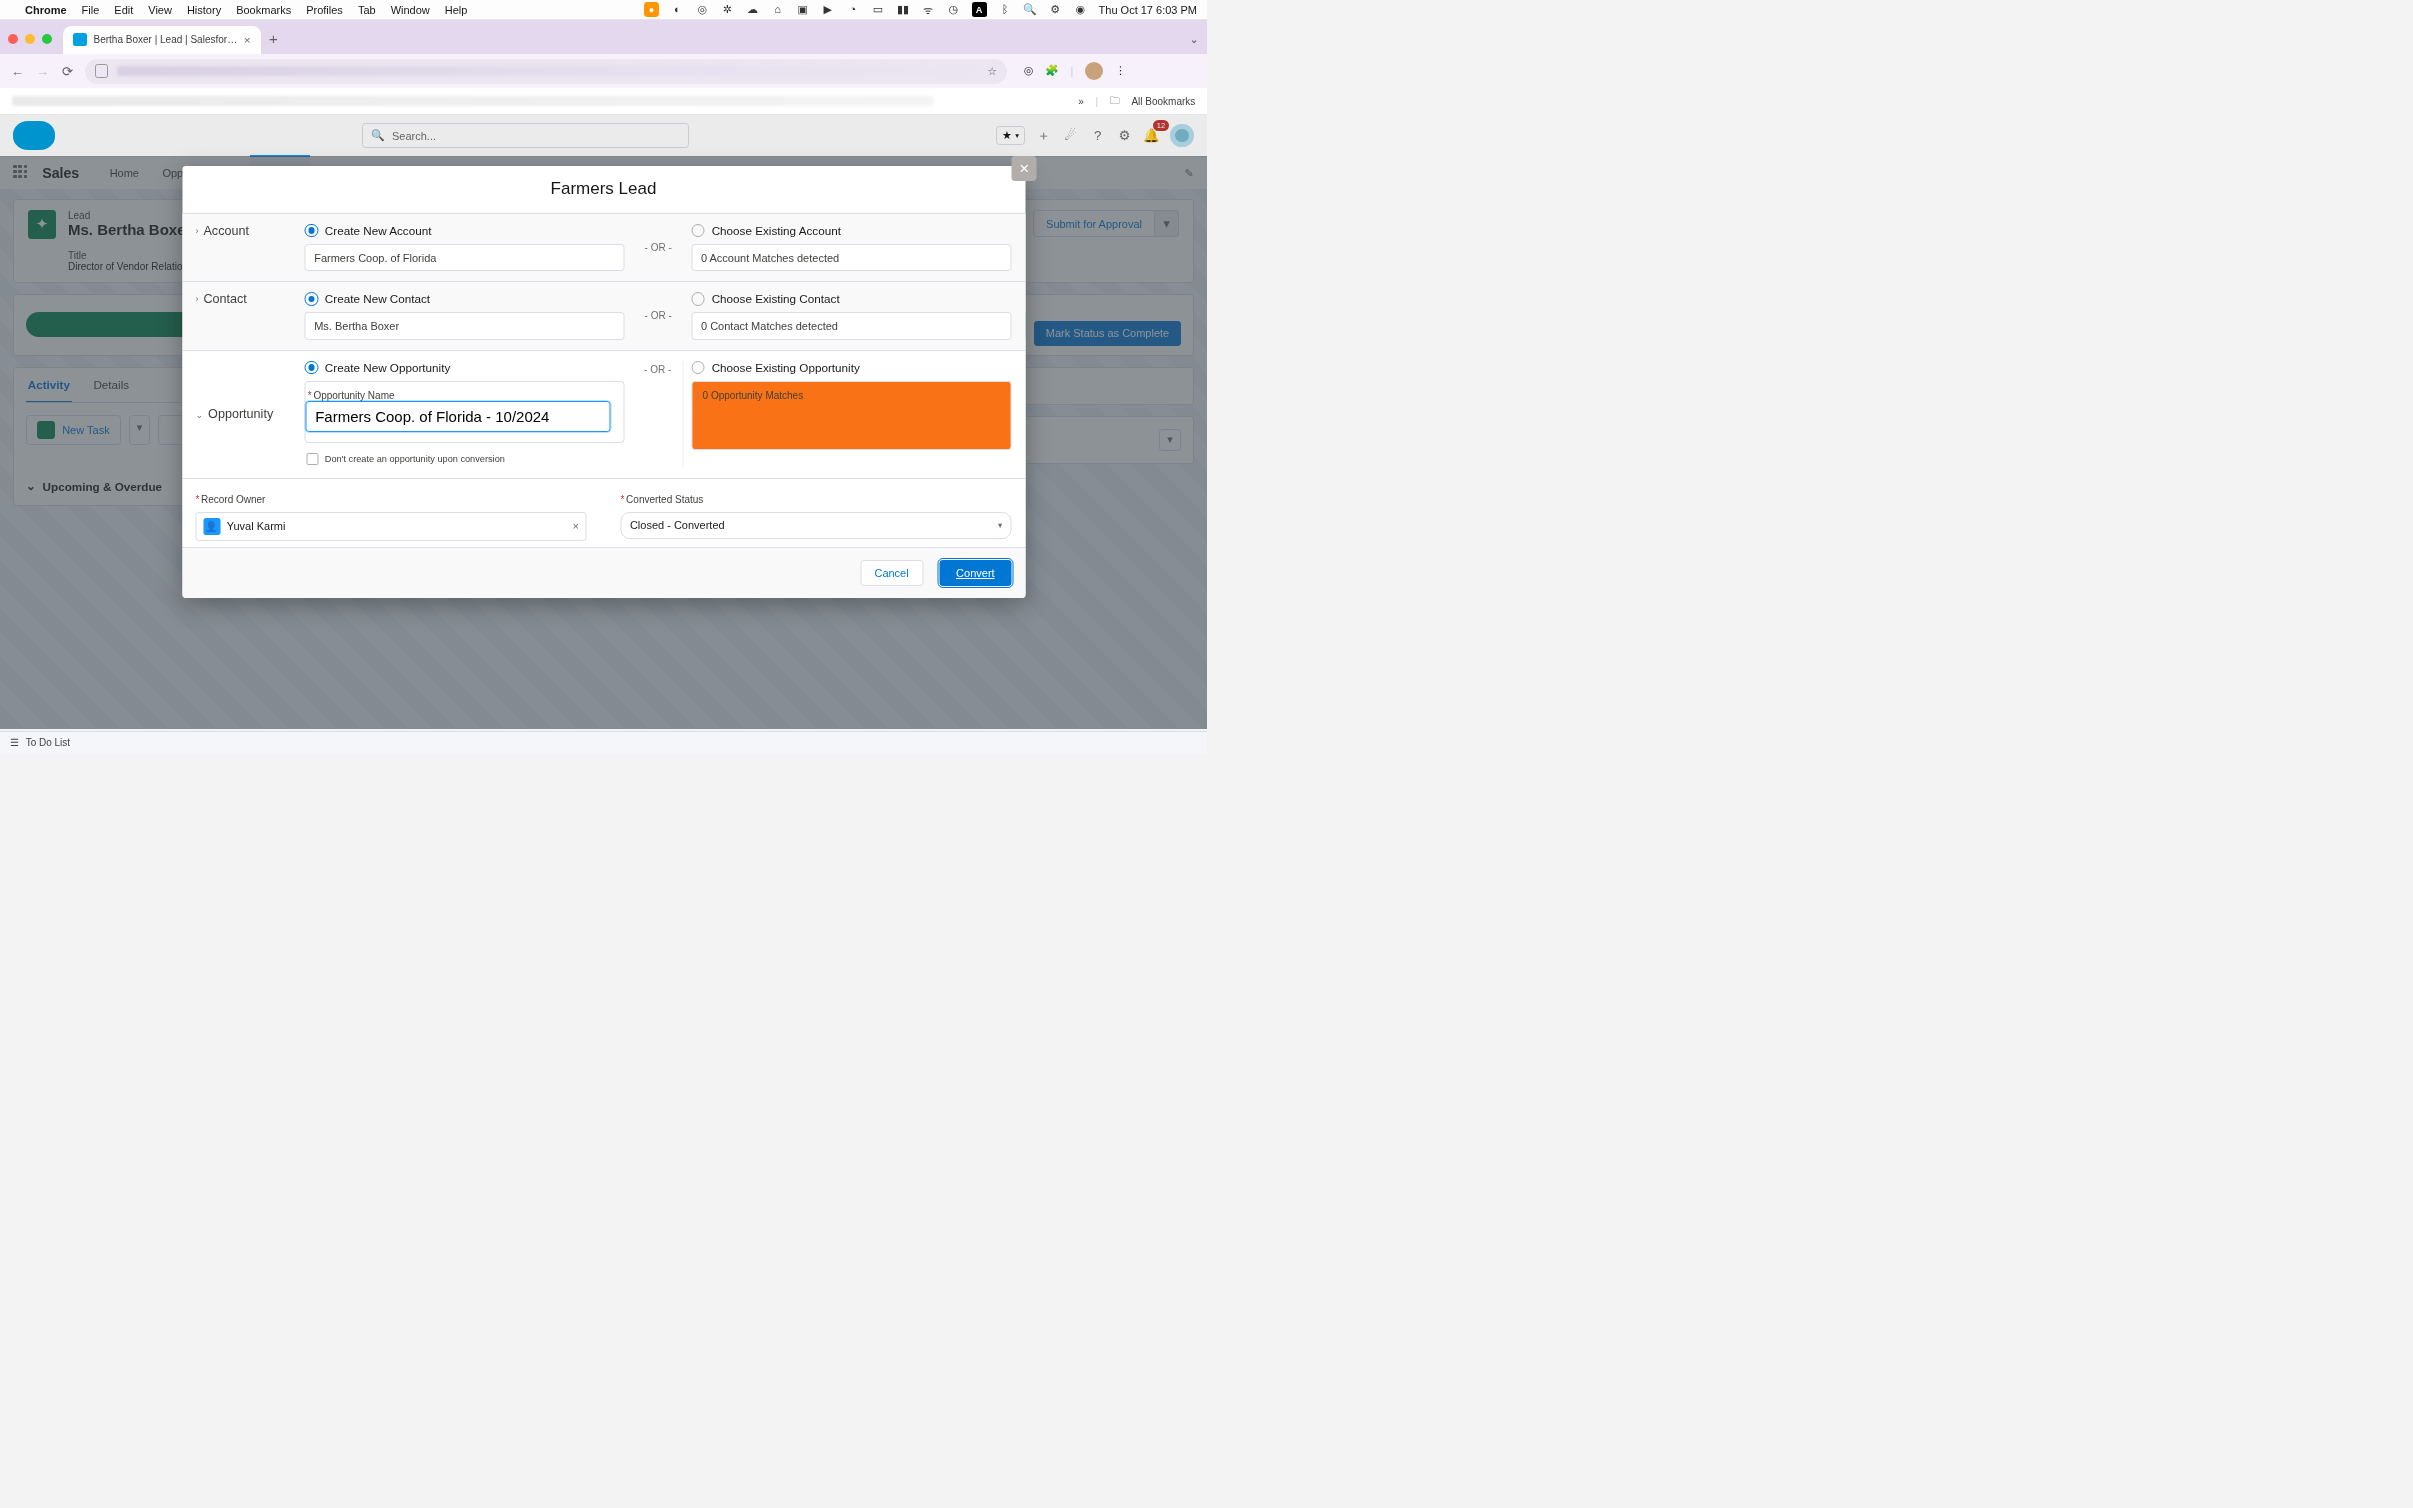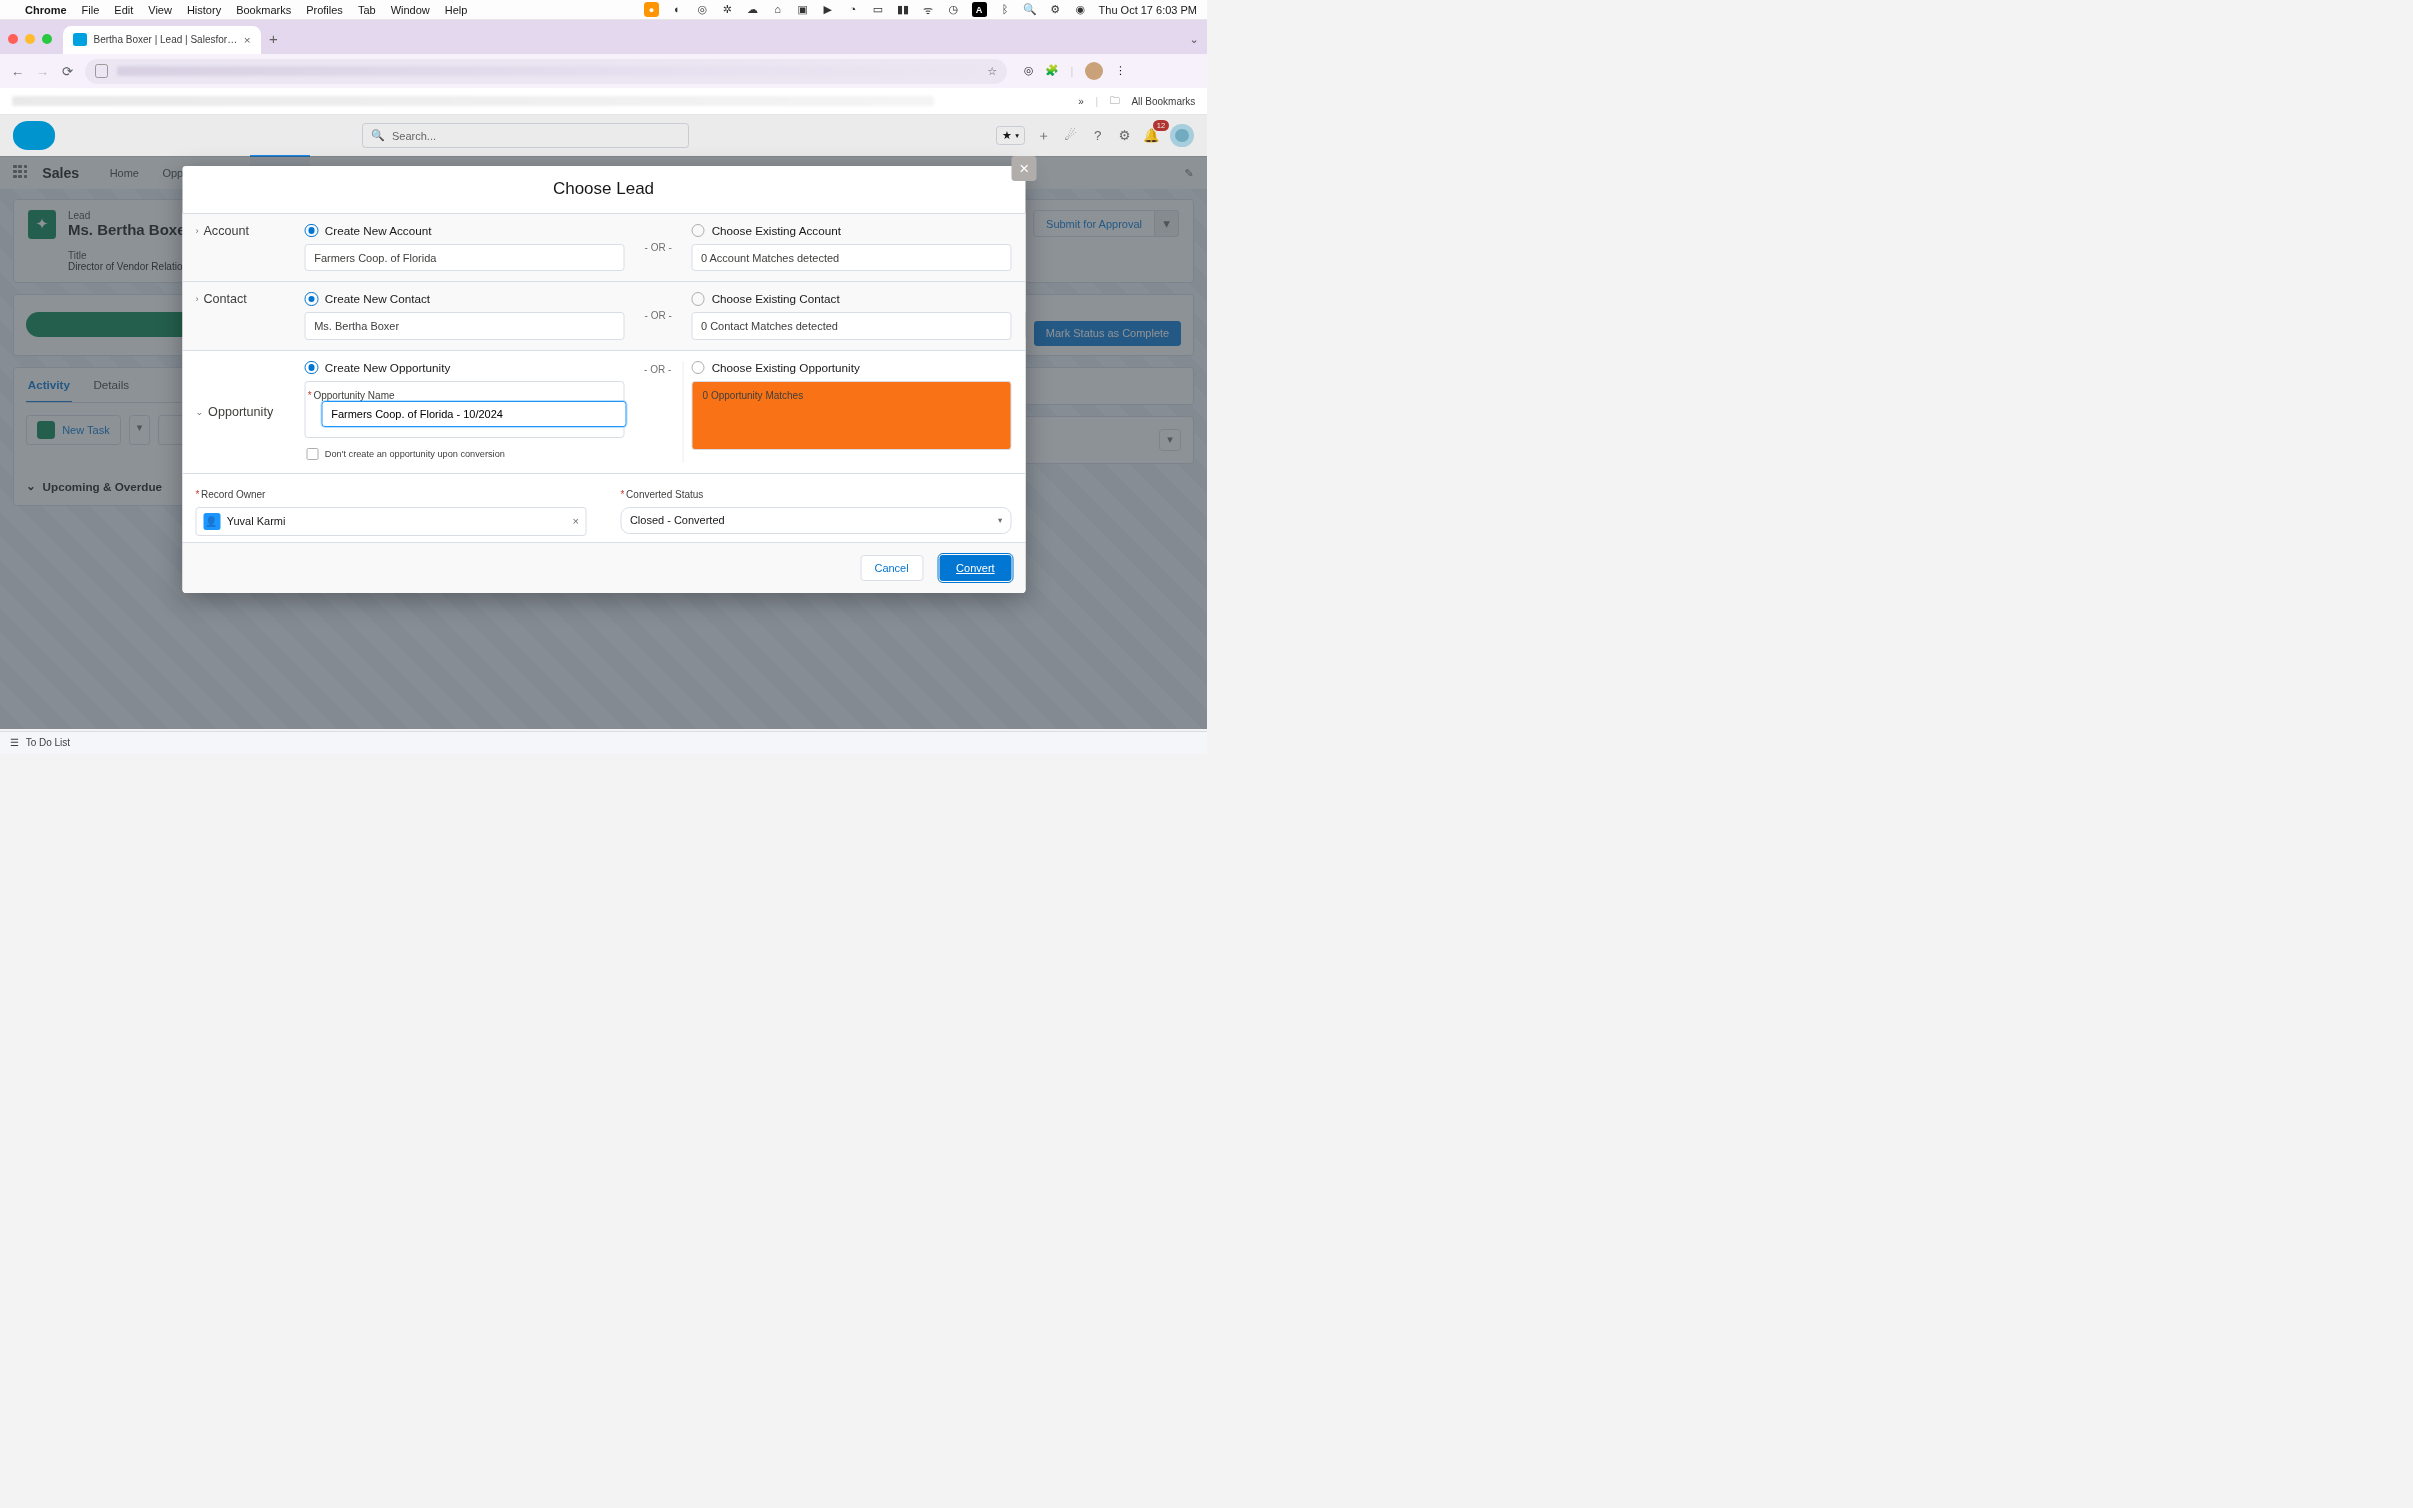--- a/index.html
+++ b/index.html
@@ -107,21 +107,21 @@
     .radio-row { display:flex; align-items:center; gap:6.7px; font-size:11.7px; }
     .radio { width:13.4px; height:13.4px; border:1.7px solid #0176d3; border-radius:50%; display:flex; align-items:center; justify-content:center; flex-shrink:0; }
     .radio.on::after { content:""; width:6.7px; height:6.7px; background:#0176d3; border-radius:50%; }
     .radio.off { border-color:#adadad; }
     .or { text-align:center; color:#706e6b; font-size:10px; align-self:center; }
     .col { display:flex; flex-direction:column; gap:6.7px; }
     .inputbox { border:0.8px solid #d8dde6; border-radius:3.4px; background:#fff; padding:6.7px 8.4px; font-size:11px; color:#3e3e3c; }
     .inputbox.ro { color:#3e3e3c; }
     .field-label { font-size:10px; color:#3e3e3c; padding-left:2px; }
     .req::before { content:"*"; color:#c23934; margin-right:1.7px; }
-    .input-focus { border:0.8px solid #1b96ff; outline:1.7px solid rgba(27,150,255,0.3); border-radius:3.4px; padding:5.9px 8.4px; font-size:11px; width:calc(100% - 13.4px); margin:0 16px; }
+    .input-focus { border:0.8px solid #1b96ff; outline:1.7px solid rgba(27,150,255,0.3); border-radius:3.4px; padding:5.9px 8.4px; font-size:15px; width:calc(100% - 13.4px); margin:0 0; }
     .chk-row { display:flex; align-items:center; gap:6.7px; padding:3.4px 1.7px; font-size:9.2px; color:#3e3e3c; }
     .chk { width:11.7px; height:11.7px; border:0.8px solid #adadad; border-radius:1.7px; }
     .matches { border:0.8px solid #d8dde6; border-radius:3.4px; background:#f97316; padding:8.4px 10px; color:#3e3e3c; font-size:10px; min-height:69px; }
 
     .bottom-fields { border-top:0.8px solid #d8dde6; padding:15px 13.4px 6.7px; display:grid; grid-template-columns:1fr 1fr; gap:34px; background:#fff; }
     .pill { border:0.8px solid #d8dde6; border-radius:3.4px; padding:5px 6.7px; display:flex; align-items:center; gap:6.7px; font-size:11px; }
     .pill .ic { width:17px; height:17px; background:#1b96ff; border-radius:2.5px; display:flex; align-items:center; justify-content:center; color:#fff; font-size:10px; }
     .pill .x { margin-left:auto; color:#706e6b; }
     .select { border:0.8px solid #d8dde6; border-radius:9px; padding:6.7px 8.4px; display:flex; align-items:center; font-size:11px; }
     .select .caret { margin-left:auto; color:#706e6b; font-size:8.4px; }
@@ -355,21 +355,21 @@
         <div class="drop">▾</div>
       </div>
     </div>
   </div>
 </div>
 
 <div class="backdrop"></div>
 
 <div class="modal">
   <div class="close">×</div>
-  <div class="modal-title">Choose Lead</div>
+  <div class="modal-title">Farmers Lead</div>
 
   <div class="section">
     <div class="sname">
         <span class="ch">›</span>
         <span>Account</span>
       </div>
     <div class="col">
       <div class="radio-row">
           <div class="radio on"></div>
           <span>Create New Account</span>

